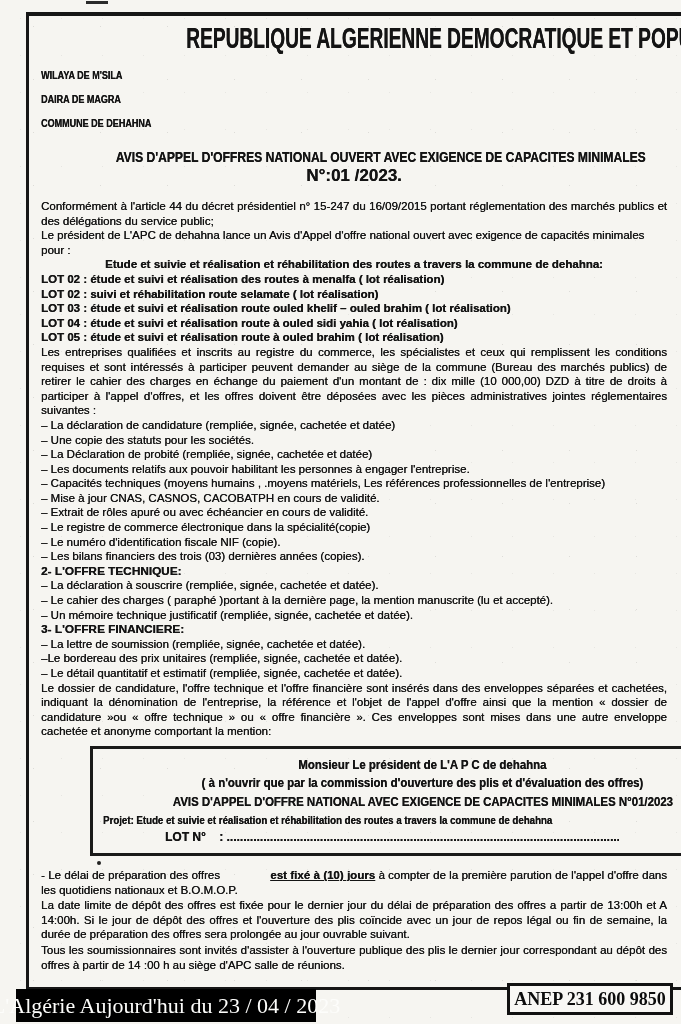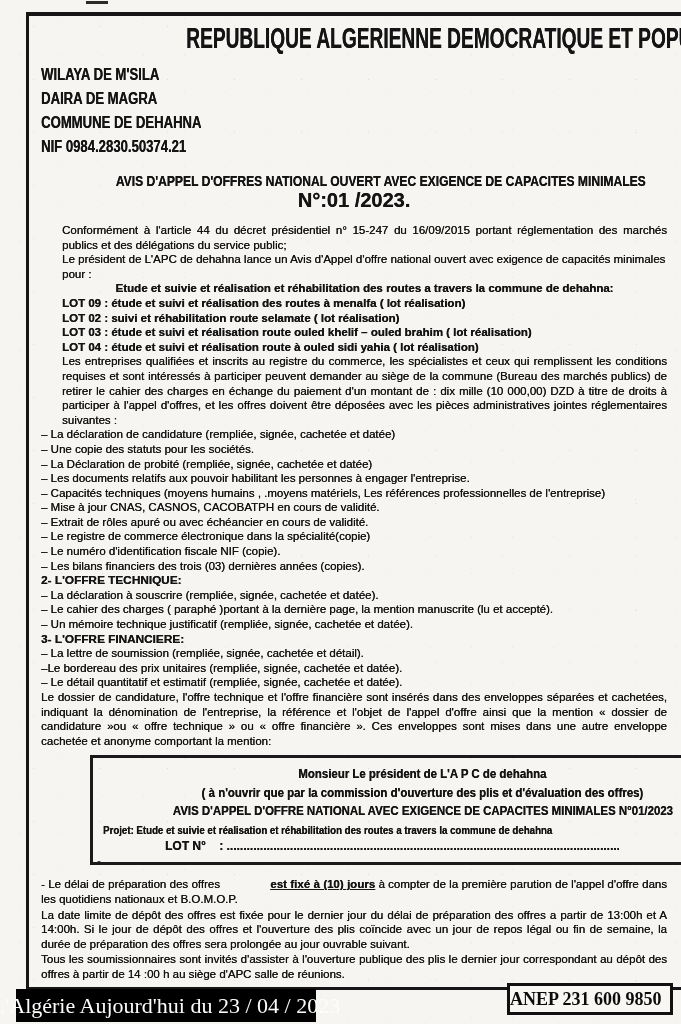--- a/index.html
+++ b/index.html
@@ -26,30 +26,30 @@
     border-left:3px solid #161616;
     border-bottom:3px solid #161616;
     padding:4px 14px 0 12px;
   }
 
   .title { text-align:center; margin-top:2px; white-space:nowrap; }
   .title span { display:inline-block; font-size:29px; font-weight:700; letter-spacing:0;
                 transform:scaleX(0.66); transform-origin:50% 50%; }
 
   .org { margin-top:8px; }
-  .org-line { font-size:16px; font-weight:700; line-height:24px; white-space:nowrap; }
+  .org-line { font-size:11px; font-weight:700; line-height:24px; white-space:nowrap; }
   .org-line span { display:inline-block; transform:scaleX(0.82); transform-origin:0 50%; }
 
   .notice-title { margin-top:13px; text-align:center; font-weight:700; }
   .notice-title .l1 { display:inline-block; font-size:15.5px; white-space:nowrap;
                       transform:scaleX(0.78); transform-origin:50% 50%; }
-  .notice-title .l2 { font-size:20px; line-height:20px; }
+  .notice-title .l2 { font-size:17px; line-height:20px; }
 
   .body-txt { font-size:11.5px; line-height:14.6px; }
-  .intro { margin-top:13px;margin-left:21px; }
+  .intro { margin-top:13px; }
   .just { text-align:justify; }
   .proj-head { font-weight:700; text-align:center; }
   .lot-line { font-weight:700; white-space:nowrap; }
   .sec-title { font-weight:700; font-size:11.8px; }
 
   .env-box {
     margin:7px 0 0 49px; width:665px;
     border:3px solid #1a1a1a;
     padding:7px 10px 9px 10px;
     font-weight:700;
@@ -71,21 +71,21 @@
     font-family:"Liberation Serif","DejaVu Serif",serif;
     font-size:22px; font-weight:500;
     display:flex; align-items:center; justify-content:center;
     white-space:nowrap;
   }
   .stamp-anep {
     position:absolute; left:507px; top:983px; width:166px; height:32px;
     background:#f8f7f4; border:3px solid #111;
     font-family:"Liberation Serif","DejaVu Serif",serif;
     font-size:18px; font-weight:700; color:#0c0c0c;
-    display:flex; align-items:center; justify-content:flex-start;
+    display:flex; align-items:center; justify-content:center;
     white-space:nowrap;
   }
 </style>
 </head>
 <body>
 
 <div class="artifact-dash"></div>
 <div class="ink-dot"></div>
 
 <div class="doc ink">
@@ -95,42 +95,42 @@
   </div>
 
   <div class="org">
 
       <div class="org-line"><span>WILAYA DE M'SILA</span></div>
 
       <div class="org-line"><span>DAIRA DE MAGRA</span></div>
 
       <div class="org-line"><span>COMMUNE DE DEHAHNA</span></div>
 
-      <div class="org-line"><span>NIF 0984.2830.50374.21</span></div>
     </div>
 
   <div class="notice-title">
     <span class="l1">AVIS D'APPEL D'OFFRES NATIONAL OUVERT AVEC EXIGENCE DE CAPACITES MINIMALES</span>
     <div class="l2">N°:01 /2023.</div>
   </div>
 
   <div class="intro body-txt">
     <p class="just">Conformément à l'article 44 du décret présidentiel n° 15-247 du 16/09/2015 portant réglementation des marchés publics et des délégations du service public;</p>
     <p>Le président de L'APC de dehahna lance un Avis d'Appel d'offre national ouvert avec exigence de capacités minimales pour :</p>
     <p class="proj-head">Etude et suivie et réalisation et réhabilitation des routes a travers la commune de dehahna:</p>
     <div>
 
-        <div class="lot-line"><span>LOT 09 : étude et suivi et réalisation des routes à menalfa ( lot réalisation)</span></div>
+        <div class="lot-line"><span>LOT 02 : étude et suivi et réalisation des routes à menalfa ( lot réalisation)</span></div>
 
         <div class="lot-line"><span>LOT 02 : suivi et réhabilitation route selamate ( lot réalisation)</span></div>
 
         <div class="lot-line"><span>LOT 03 : étude et suivi et réalisation route ouled khelif – ouled brahim ( lot réalisation)</span></div>
 
         <div class="lot-line"><span>LOT 04 : étude et suivi et réalisation route à ouled sidi yahia ( lot réalisation)</span></div>
 
+        <div class="lot-line"><span>LOT 05 : étude et suivi et réalisation route à ouled brahim ( lot réalisation)</span></div>
       </div>
     <p class="just">Les entreprises qualifiées et inscrits au registre du commerce, les spécialistes et ceux qui remplissent les conditions requises et sont intéressés à participer peuvent demander au siège de la commune (Bureau des marchés publics) de retirer le cahier des charges en échange du paiement d'un montant de : dix mille (10 000,00) DZD à titre de droits à participer à l'appel d'offres, et les offres doivent être déposées avec les pièces administratives jointes réglementaires suivantes :</p>
   </div>
 
   <div class="body-txt">
     <div>
 
         <div class="item"><span>– La déclaration de candidature (rempliée, signée,  cachetée et datée)</span></div>
 
         <div class="item"><span>– Une copie des statuts pour les sociétés.</span></div>
@@ -163,21 +163,21 @@
         <div class="item"><span>– Le cahier des charges ( paraphé )portant à la dernière page, la mention manuscrite  (lu et accepté).</span></div>
 
         <div class="item"><span>– Un mémoire technique justificatif (rempliée, signée,  cachetée et datée).</span></div>
       </div>
   </div>
 
   <div class="body-txt">
     <div class="sec-title">3- L'OFFRE FINANCIERE:</div>
     <div>
 
-        <div class="item"><span>– La lettre de soumission (rempliée, signée,  cachetée et détail).</span></div>
+        <div class="item"><span>– La lettre de soumission (rempliée, signée,  cachetée et datée).</span></div>
 
         <div class="item"><span>–Le bordereau des prix unitaires (rempliée, signée,  cachetée et datée).</span></div>
 
         <div class="item"><span>– Le détail quantitatif et estimatif (rempliée, signée,  cachetée et datée).</span></div>
       </div>
   </div>
 
   <p class="body-txt just">Le dossier de candidature, l'offre technique et l'offre financière sont insérés dans des enveloppes séparées et cachetées, indiquant la dénomination de l'entreprise, la référence et l'objet de l'appel d'offre ainsi que la mention « dossier de candidature »ou « offre technique » ou « offre financière ». Ces enveloppes sont mises dans une autre enveloppe cachetée et anonyme comportant la mention:</p>
 
   <div class="env-box">

